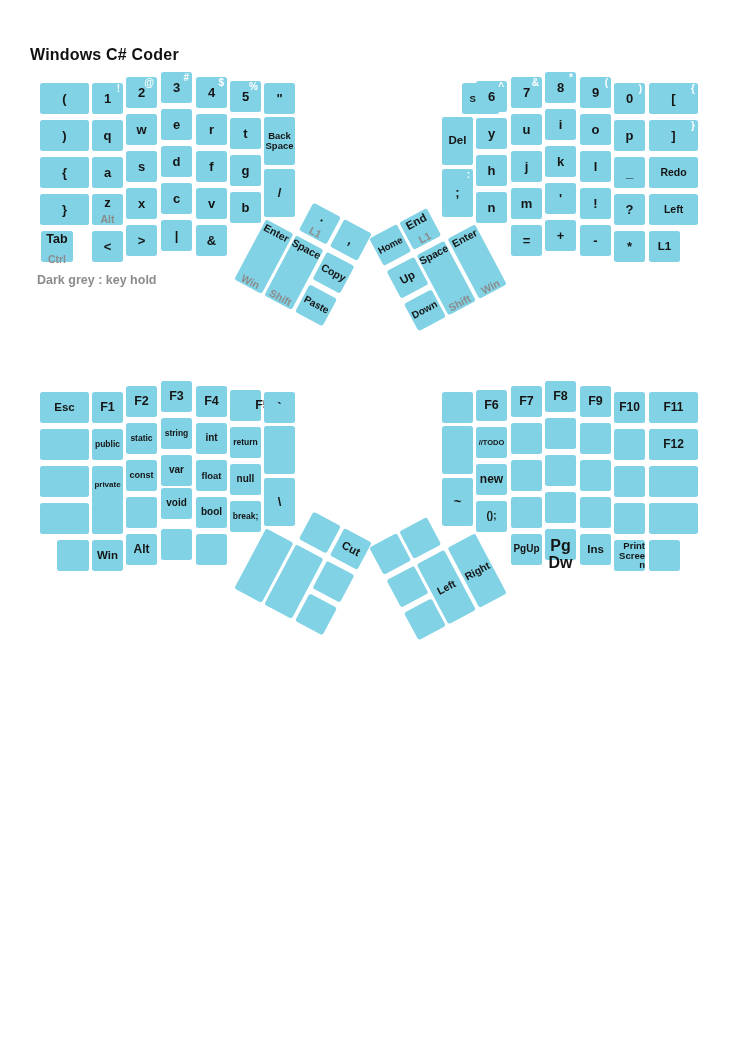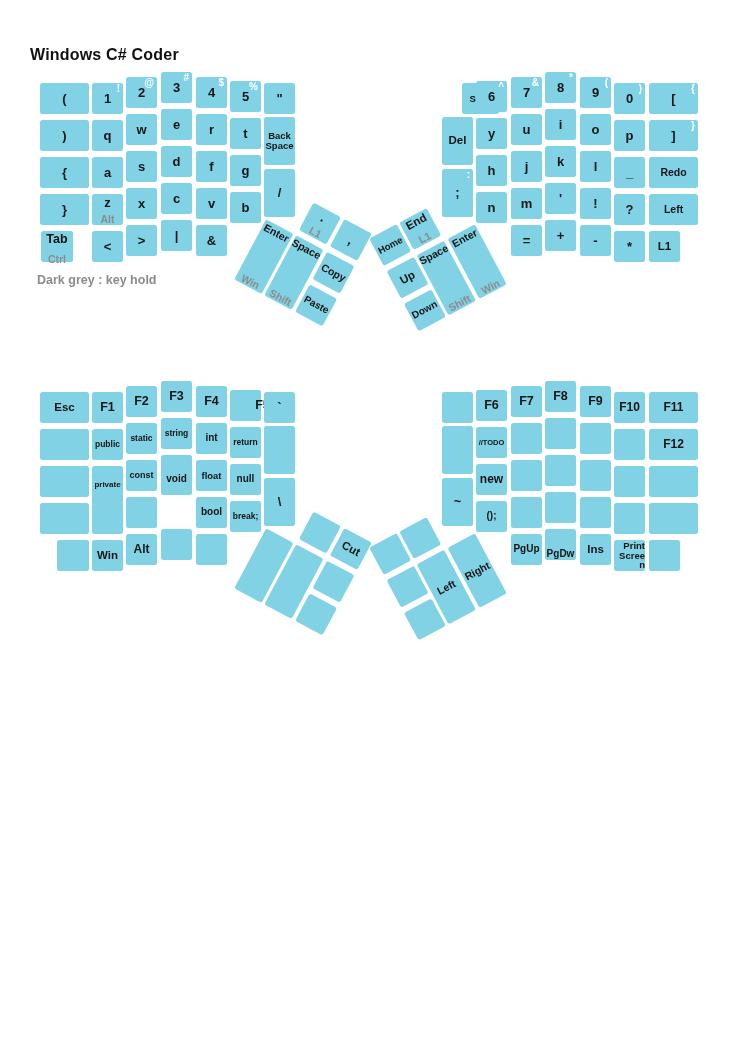--- a/index.html
+++ b/index.html
@@ -359,21 +359,21 @@
         </div>
         <div class="keycap" style="left: 40px; top: 503px; width: 49px; height: 31px;">
           <span class="main" style="font-size: 13px;"></span>
         </div>
         <div class="keycap" style="left: 92px; top: 503px; width: 31px; height: 31px;">
           <span class="main" style="font-size: 13px;"></span>
         </div>
         <div class="keycap" style="left: 126px; top: 497px; width: 31px; height: 31px;">
           <span class="main" style="font-size: 13px;"></span>
         </div>
-        <div class="keycap" style="left: 161px; top: 464px; width: 31px; height: 31px;">
+        <div class="keycap" style="left: 161px; top: 488px; width: 31px; height: 31px;">
           <span class="main" style="font-size: 10px;">void</span>
         </div>
         <div class="keycap" style="left: 196px; top: 497px; width: 31px; height: 31px;">
           <span class="main" style="font-size: 10px;">bool</span>
         </div>
         <div class="keycap" style="left: 230px; top: 501px; width: 31px; height: 31px;">
           <span class="main" style="font-size: 8.5px;">break;</span>
         </div>
         <div class="keycap" style="left: 57px; top: 540px; width: 32px; height: 31px;">
           <span class="main" style="font-size: 13px;"></span>
@@ -490,21 +490,21 @@
         <div class="keycap" style="left: 614px; top: 503px; width: 31px; height: 31px;">
           <span class="main" style="font-size: 13px;"></span>
         </div>
         <div class="keycap" style="left: 649px; top: 503px; width: 49px; height: 31px;">
           <span class="main" style="font-size: 13px;"></span>
         </div>
         <div class="keycap" style="left: 511px; top: 534px; width: 31px; height: 31px;">
           <span class="main" style="font-size: 10px;">PgUp</span>
         </div>
         <div class="keycap" style="left: 545px; top: 529px; width: 31px; height: 31px;">
-          <span class="main" style="font-size: 10px; margin-top: 20px;">PgDw</span>
+          <span class="main" style="font-size: 16px; margin-top: 20px;">PgDw</span>
         </div>
         <div class="keycap" style="left: 580px; top: 534px; width: 31px; height: 31px;">
           <span class="main" style="font-size: 11.5px;">Ins</span>
         </div>
         <div class="keycap" style="left: 614px; top: 540px; width: 31px; height: 31px; text-align: right;">
           <span class="main" style="font-size: 9.5px;">Print Screen</span>
         </div>
         <div class="keycap" style="left: 649px; top: 540px; width: 31px; height: 31px;">
           <span class="main" style="font-size: 13px;"></span>
         </div>

